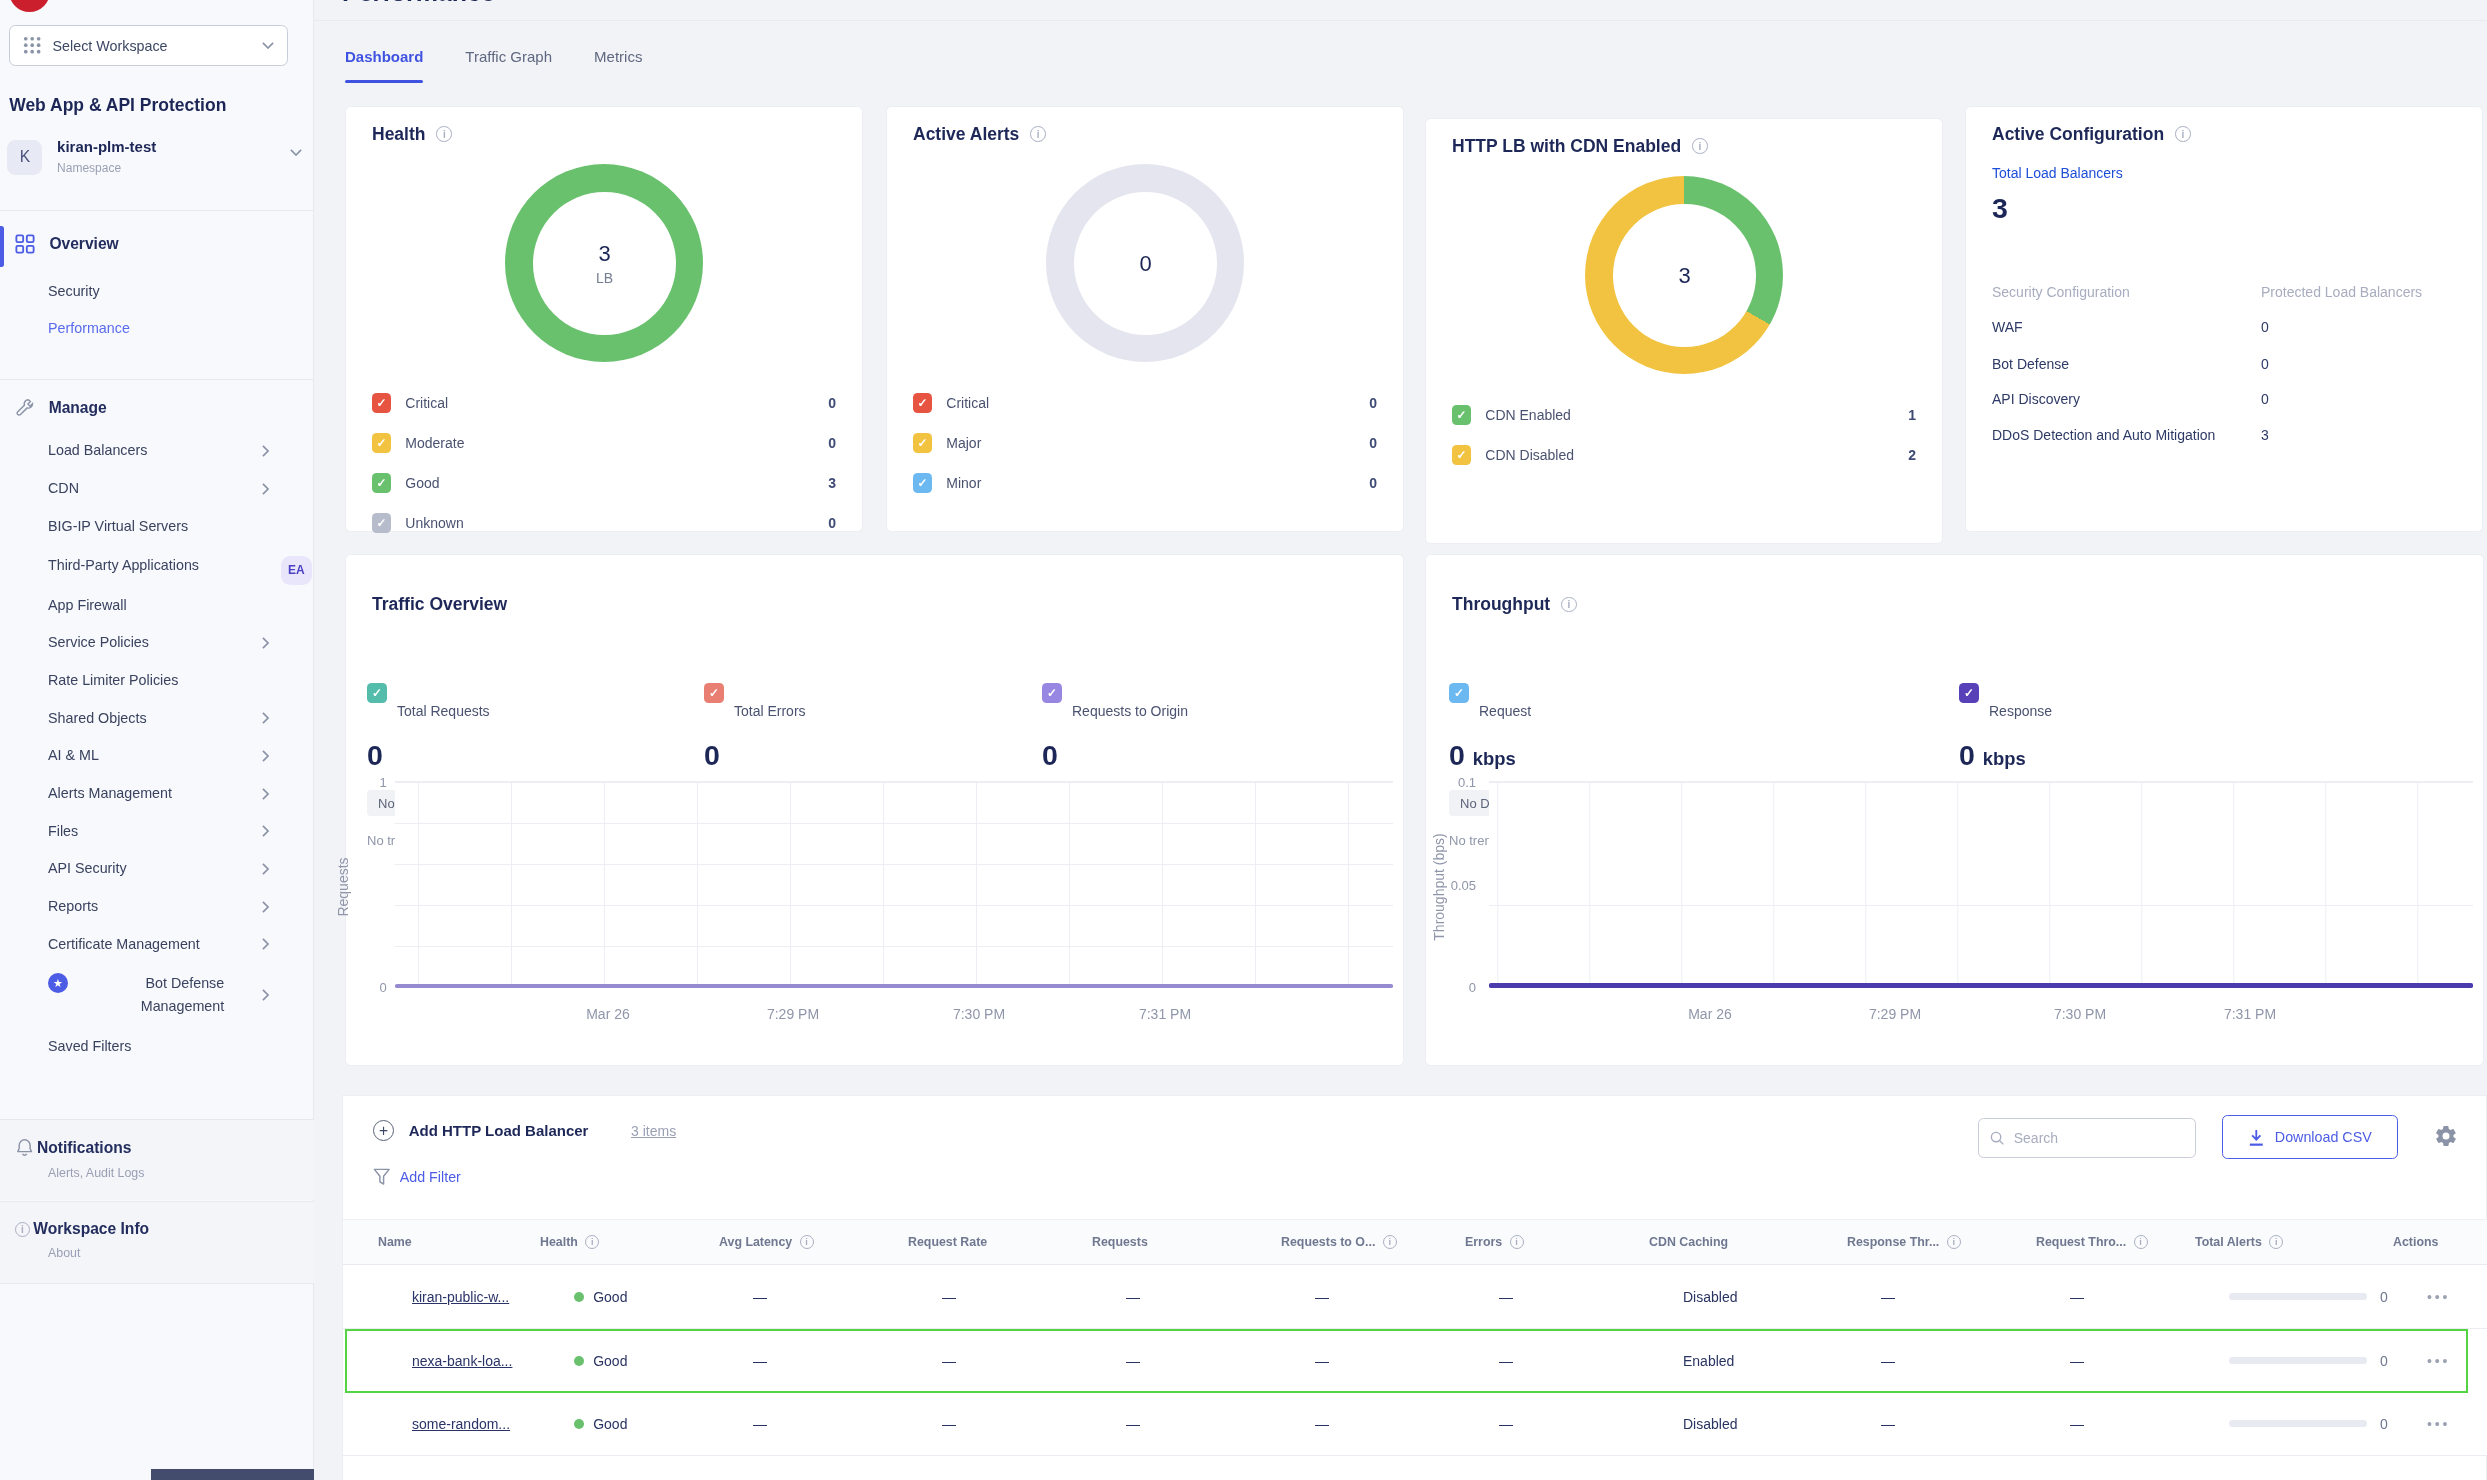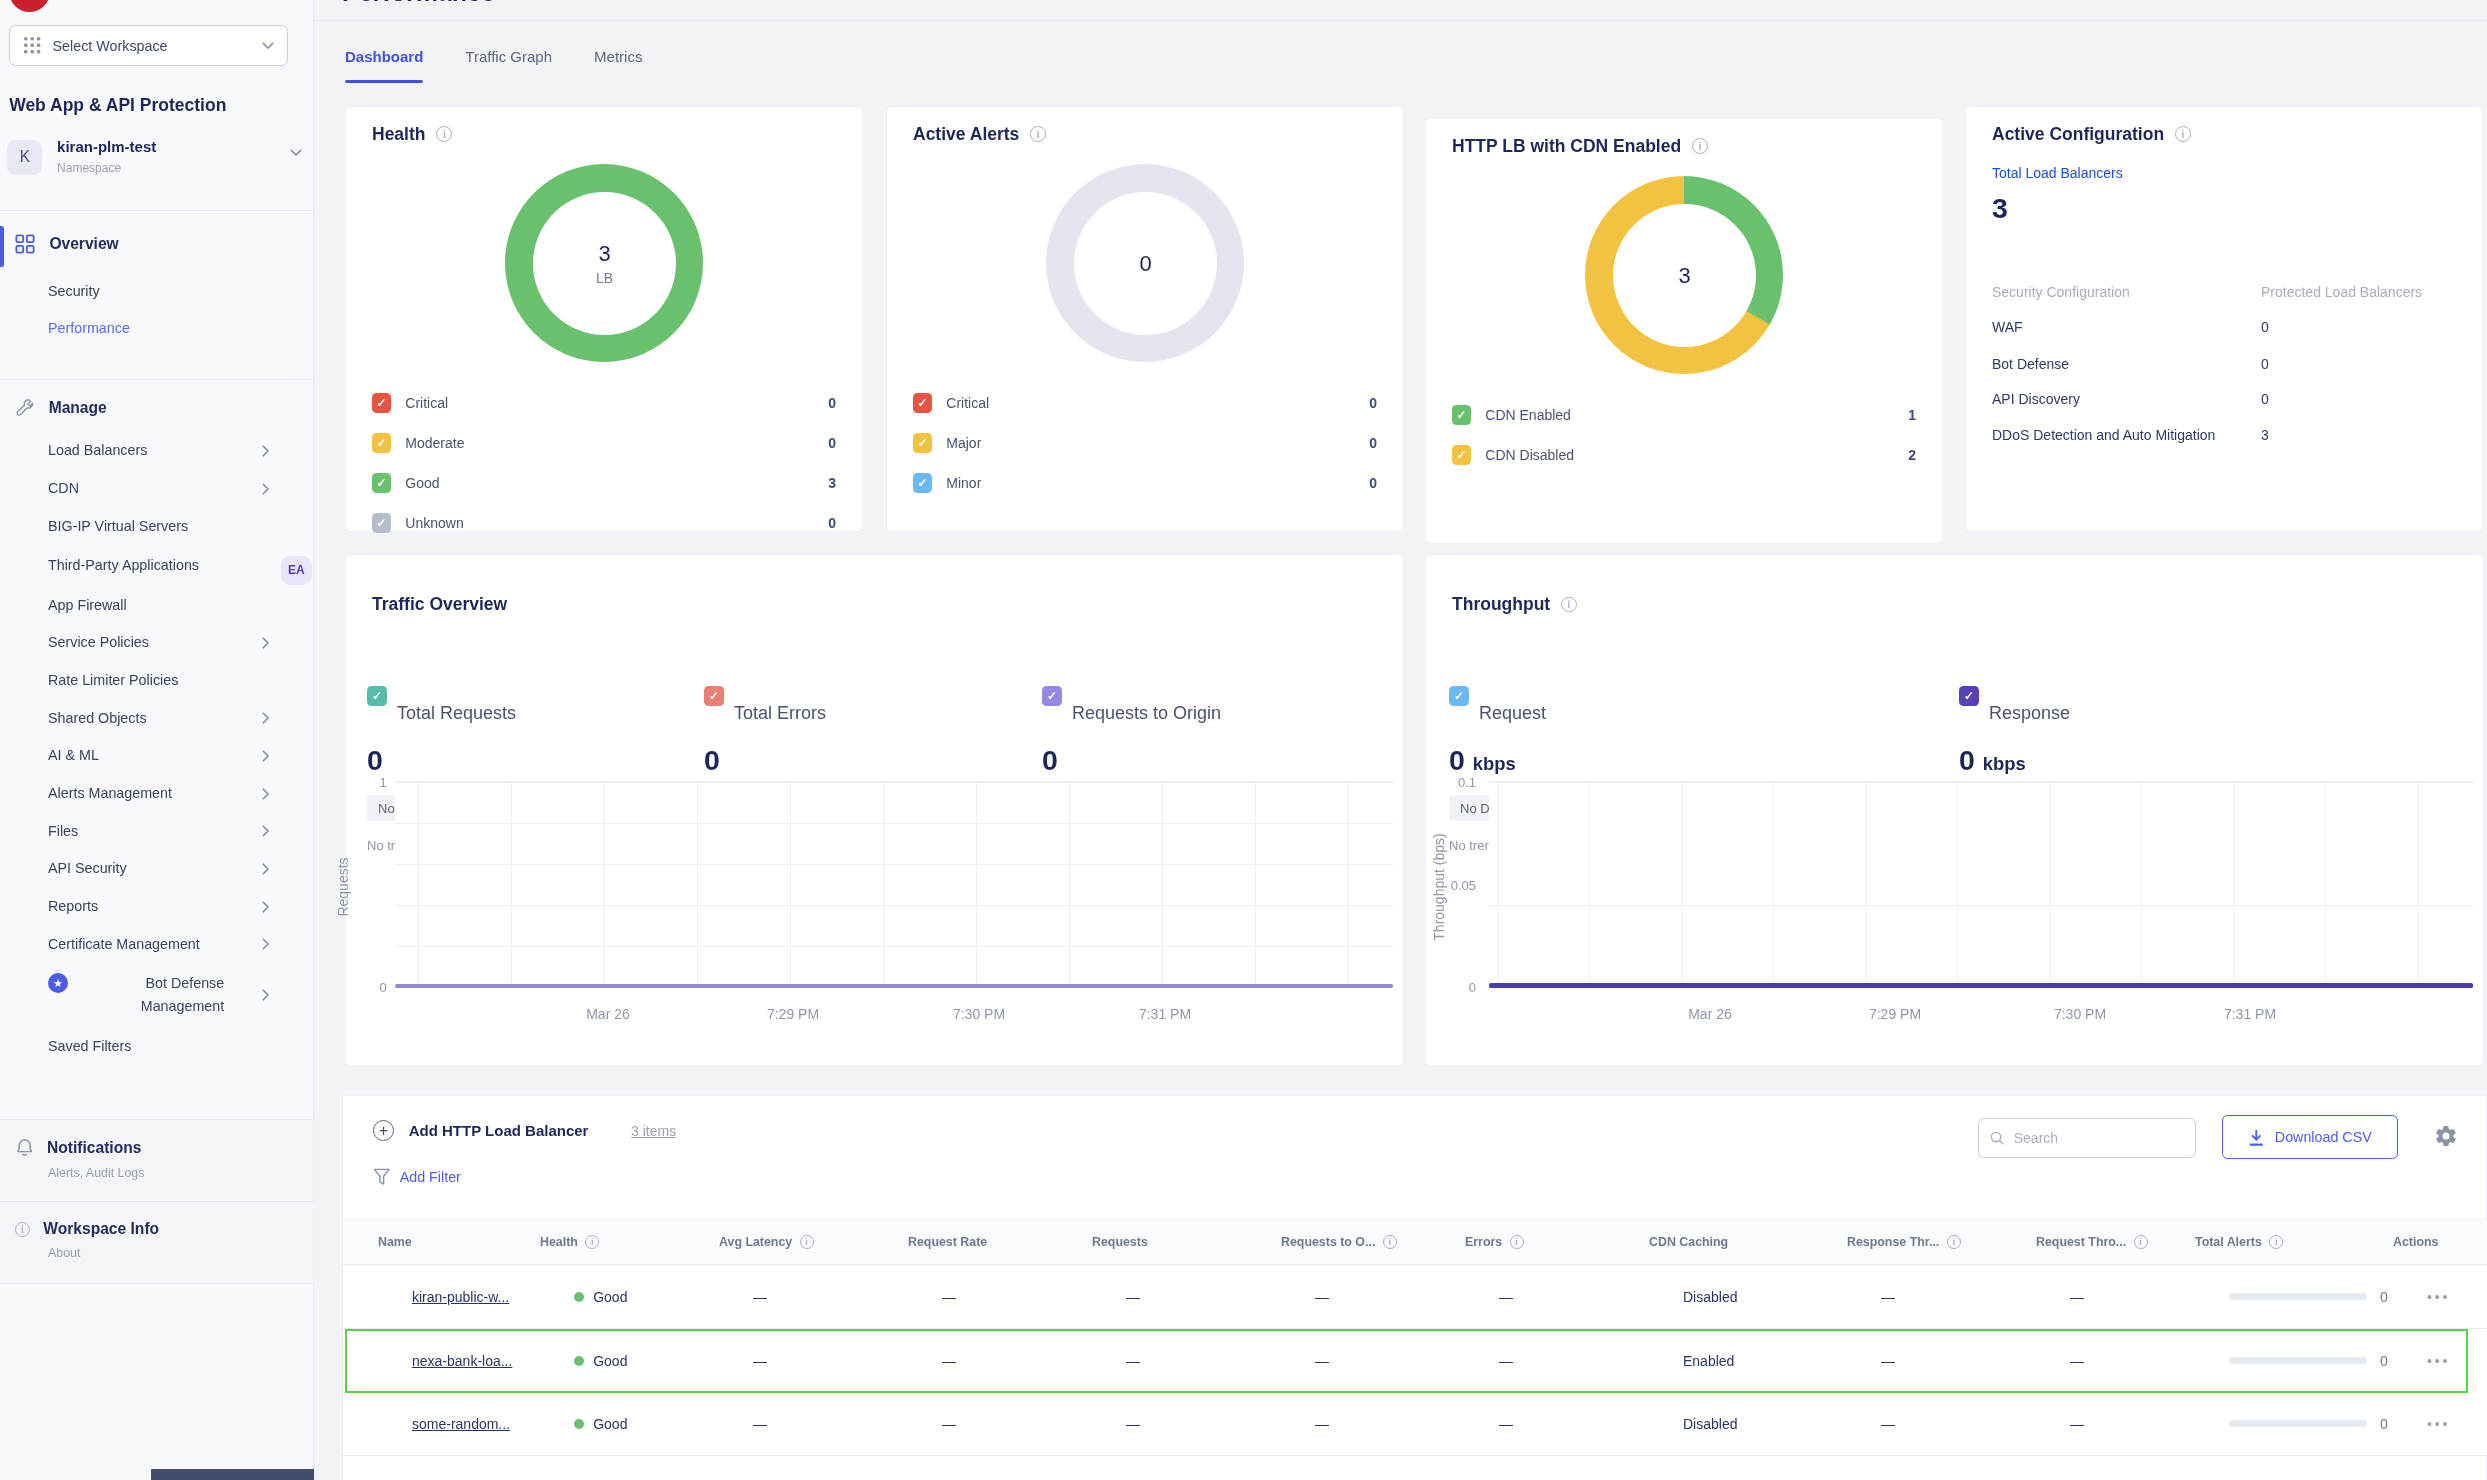--- a/index.html
+++ b/index.html
@@ -25,21 +25,21 @@
   .sb-item.two-line { line-height:23px; }
   .sb-item .chev { position:absolute; right:20px; top:50%; transform:translateY(-50%); }
   .sb-item.active { color:#5a6bee; }
   .overview-block { position:absolute; left:0; top:221px; width:314px; }
   .active-bar { position:absolute; left:0; top:4.6px; width:3.7px; height:41px; background:#4c5ce5; border-radius:0 2.8px 2.8px 0; }
   .manage-block { position:absolute; left:0; top:392px; width:314px; }
   .ea-badge { position:absolute; right:20px; top:11px; background:#e9e6fb; color:#4b3fc4; font-size:12px; font-weight:bold; padding:2.8px 7.4px; border-radius:9.2px; }
   .bd-item { display:flex; gap:9.2px; }
   .star-badge { width:20px; height:20px; border-radius:50%; background:#4c5ce5; color:#fff; font-size:11px; display:flex; align-items:center; justify-content:center; flex:none; margin-top:0.9px; }
   .sb-band { position:absolute; left:0; width:314px; background:#f4f5f9; }
-  .band-head { display:flex; gap:13px; padding:18.4px 0 0 14.7px; font-size:15.6px; font-weight:bold; color:#232d5e; align-items:center; }
+  .band-head { display:flex; gap:3px; padding:18.4px 0 0 14.7px; font-size:15.6px; font-weight:bold; color:#232d5e; align-items:center; }
   .band-sub { padding-left:48px; margin-top:7.4px; font-size:12.4px; color:#9aa0b4; }
   .bottom-dark-bar { position:absolute; left:151px; top:1469px; width:163px; height:11px; background:#434c6d; }
 
   
   .i-circle { display:inline-flex; width:15.6px; height:15.6px; border:1.4px solid #a9b0c2; border-radius:50%; color:#a9b0c2; font-size:10px; align-items:center; justify-content:center; font-style:normal; flex:none; }
   .i-circle.small { width:14px; height:14px; font-size:9.2px; }
   svg.icn { display:block; }
 
   
   .page-title-clip { position:absolute; left:342px; top:0; width:387px; height:11px; overflow:hidden; }
@@ -65,21 +65,21 @@
 
   .cfg-label { position:absolute; left:26px; top:58px; font-size:14px; color:#1d4ed8; }
   .cfg-total { position:absolute; left:26px; top:85px; font-size:28.5px; font-weight:bold; color:#1d2757; }
   .cfg-col-head { position:absolute; top:177px; font-size:14px; color:#a7adbf; }
   .cfg-row-label { position:absolute; left:26px; font-size:14px; color:#2e3a66; }
   .cfg-row-val { position:absolute; left:295px; font-size:14px; color:#2e3a66; }
 
   
   .stat-group { position:absolute; top:112px; width:304px; }
   .stat-head { display:flex; align-items:center; gap:10px; }
-  .stat-head .lab { font-size:18px; color:#4a5270;margin-top:36px; }
+  .stat-head .lab { font-size:14px; color:#4a5270;margin-top:36px; }
   .stat-val { margin-top:20px; font-size:28.5px; font-weight:bold; color:#1d2757; }
   .stat-val .unit { font-size:18.4px; }
   .nodata { display:inline-block; margin-top:18.4px; background:#f1f2f6; color:#5c6479; font-size:13px; padding:5.5px 11px; border-radius:3.7px; }
   .notrend { margin-top:16.6px; font-size:13px; color:#8f96a9; }
 
   .plot { position:absolute; background:#fff;
     background-image:
       linear-gradient(#eceef4 0.9px, transparent 0.9px),
       linear-gradient(90deg, #eceef4 0.9px, transparent 0.9px);
     background-size:93px 41px; background-position:23px 0; border-top:0.9px solid #eceef4; }

